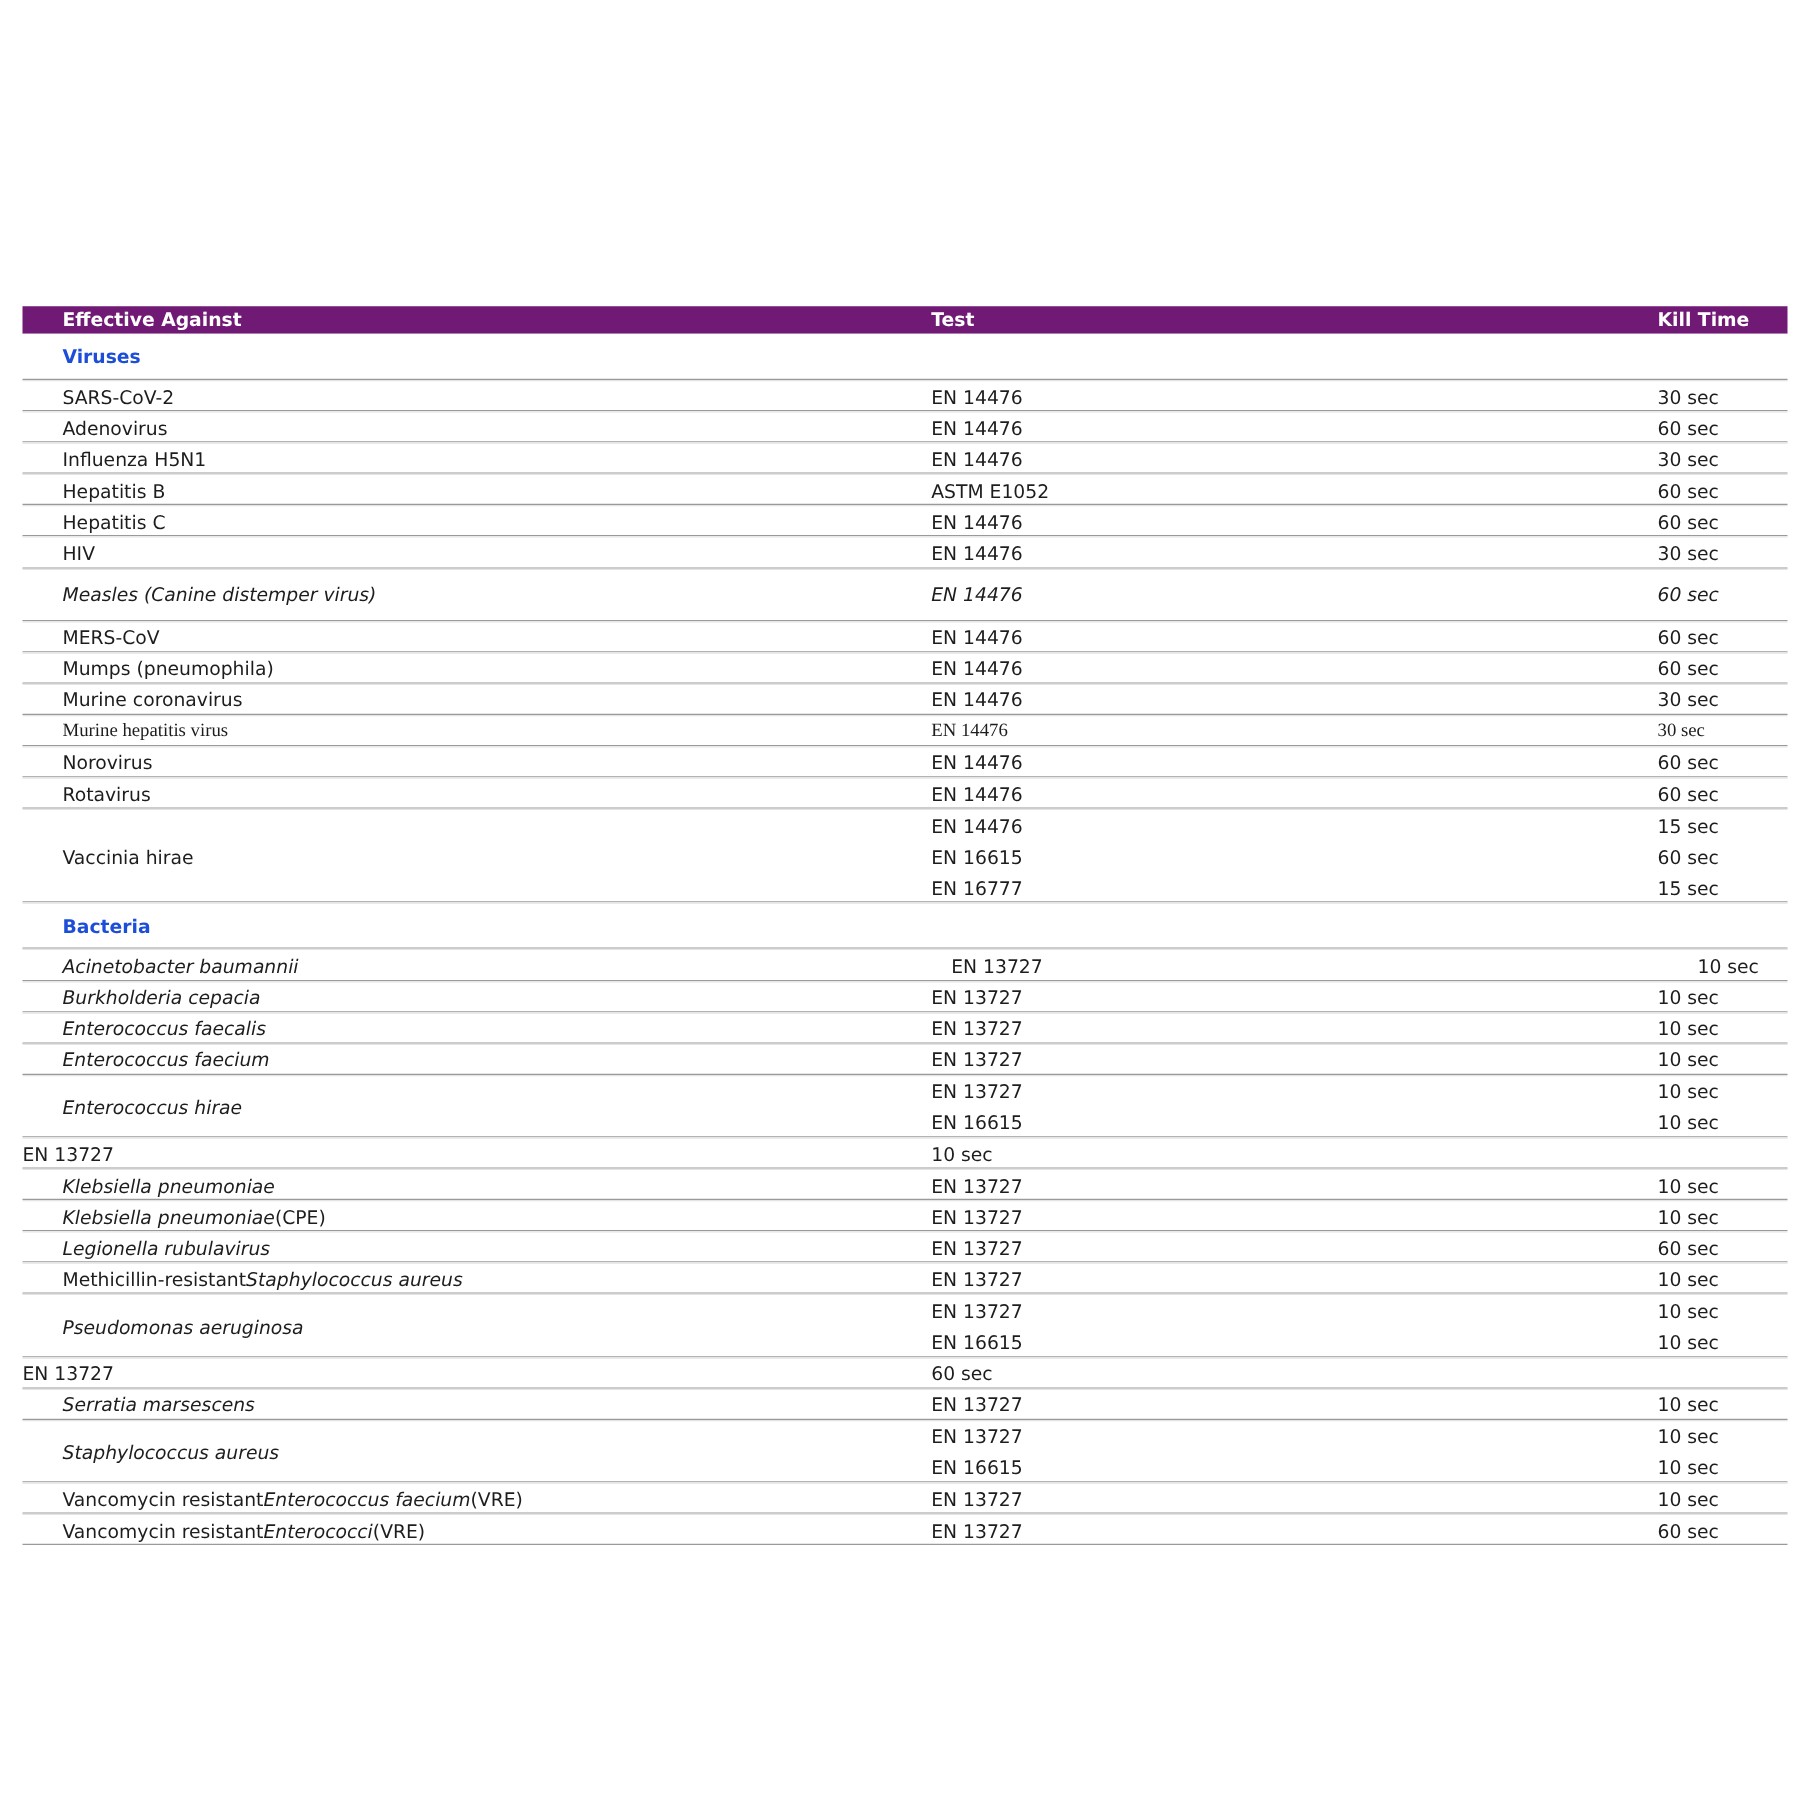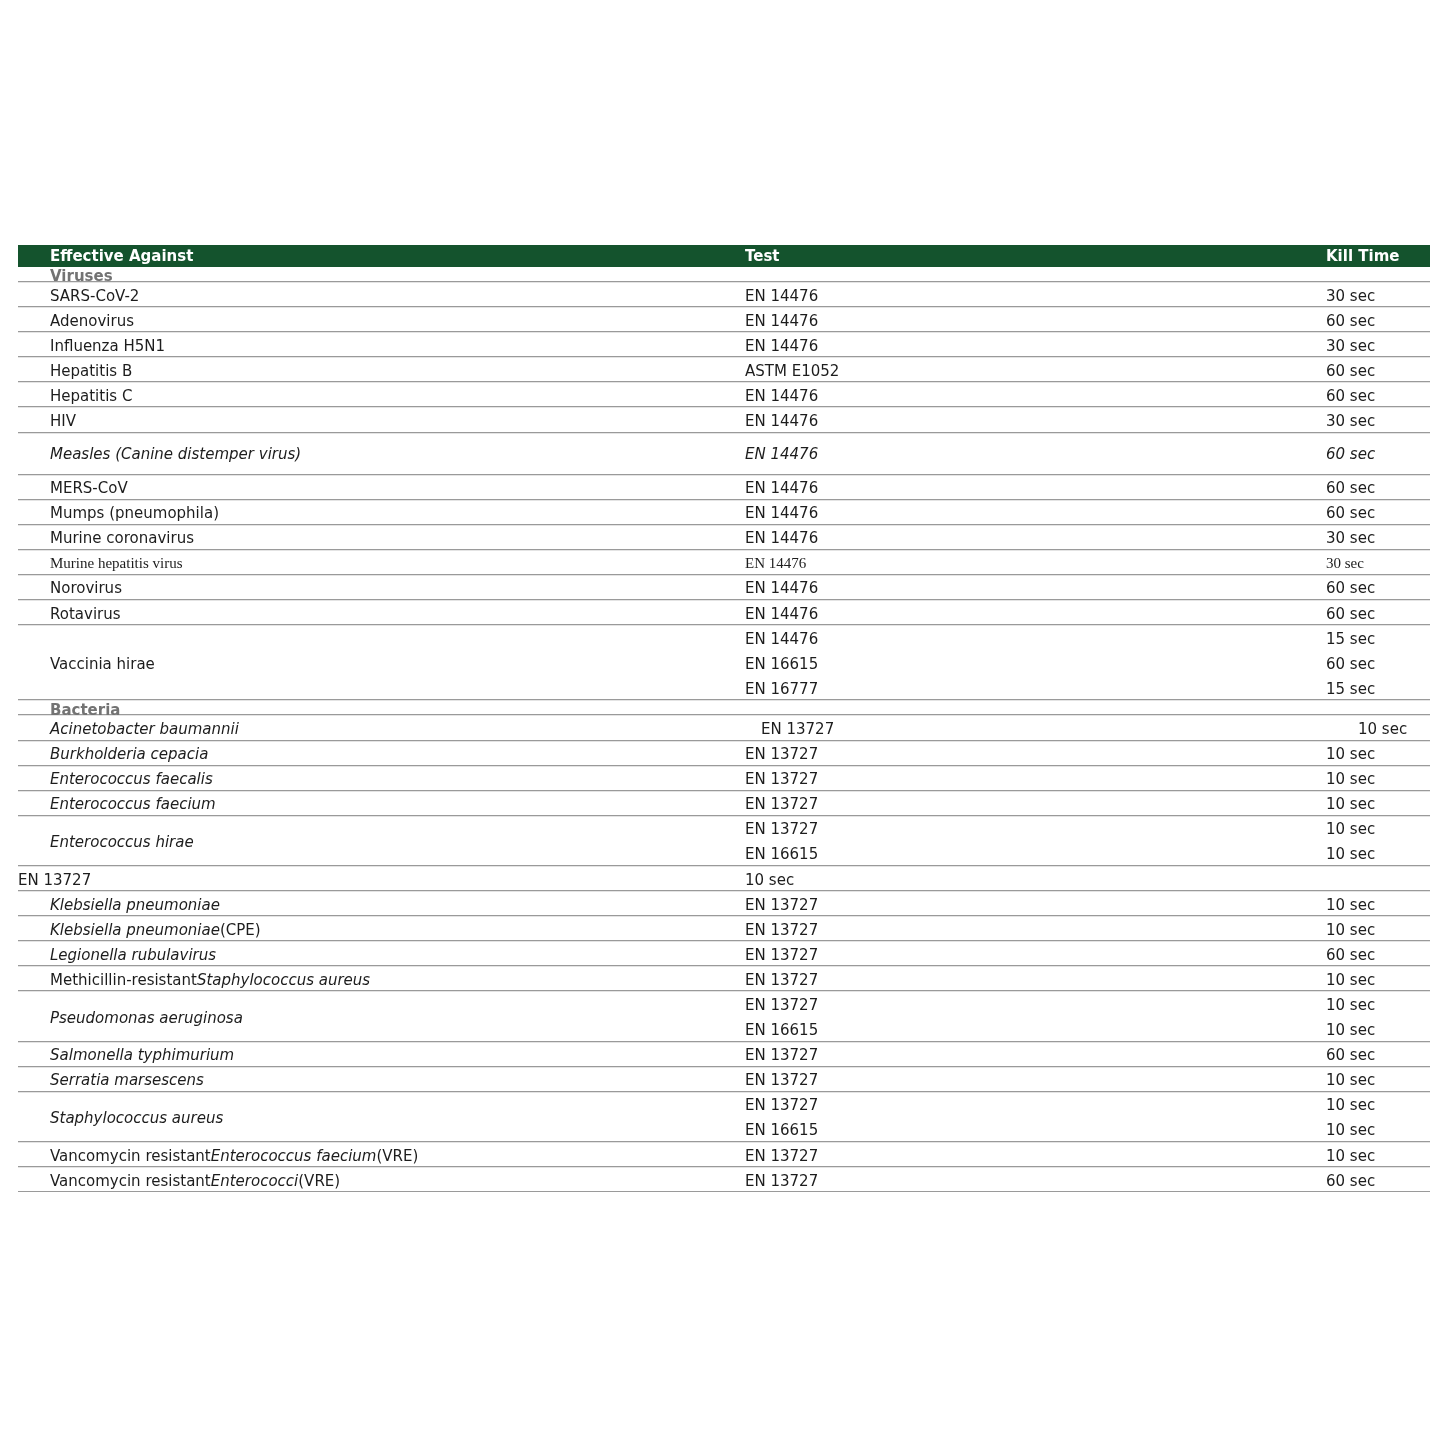--- a/index.html
+++ b/index.html
@@ -17,41 +17,41 @@
   }
   .efficacy-table {
     position: absolute;
     left: 18px;
     top: 245px;
     width: 1412px;
   }
   .hdr-row {
     display: grid;
     grid-template-columns: 727px 581px 104px;
-    background: #14532d;
+    background: #701a75;
     color: #ffffff;
     font-weight: bold;
     height: 22px;
     align-items: center;
     box-sizing: border-box;
   }
   .hdr-c1 { padding-left: 32px; }
   .t-row {
     display: grid;
     grid-template-columns: 727px 581px 104px;
     border-bottom: 1px solid #9a9a9a;
     border-top: 1px solid #e4e4e4;
     box-sizing: border-box;
     background: #ffffff;
   }
   .hdr-row + .t-row, .t-body > .t-row:first-child { border-top: none; }
   .section-row {
     font-weight: bold;
-    color: #737373;
-    height: 15px;
+    color: #1d4ed8;
+    height: 37px;
     align-items: center;
   }
   .section-row .cell-name { padding-left: 32px; }
   .cell-name {
     padding-left: 32px;
     display: flex;
     align-items: center;
   }
   .cell-lines {
     display: flex;
@@ -361,23 +361,20 @@
         <div class="cell-lines">
           <div class="t-line">EN 13727</div>
           <div class="t-line">EN 16615</div>
         </div>
         <div class="cell-lines">
           <div class="t-line">10 sec</div>
           <div class="t-line">10 sec</div>
         </div>
       </div>
       <div class="t-row" style="height: 25.1px;">
-        <div class="cell-name">
-          <span class="it">Salmonella typhimurium</span>
-        </div>
         <div class="cell-lines">
           <div class="t-line">EN 13727</div>
         </div>
         <div class="cell-lines">
           <div class="t-line">60 sec</div>
         </div>
       </div>
       <div class="t-row" style="height: 25.1px;">
         <div class="cell-name">
           <span class="it">Serratia marsescens</span>

